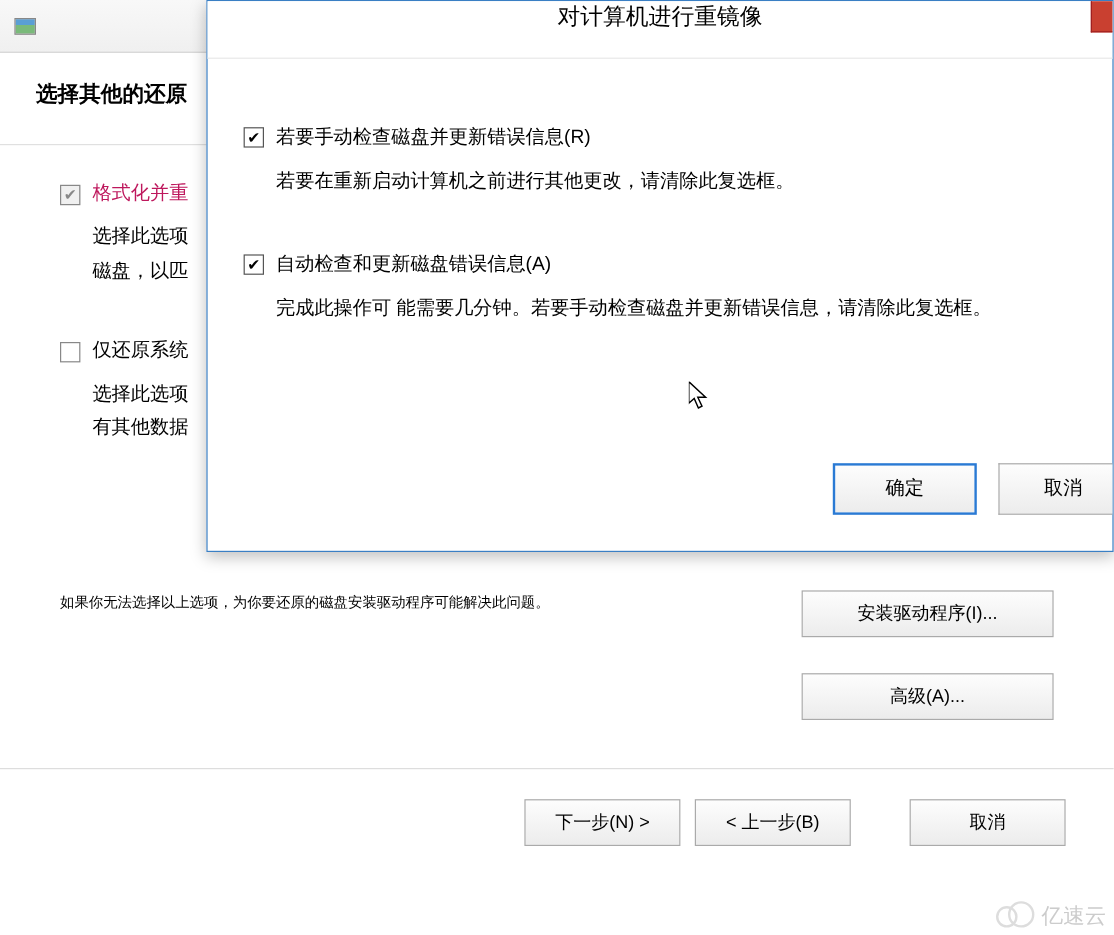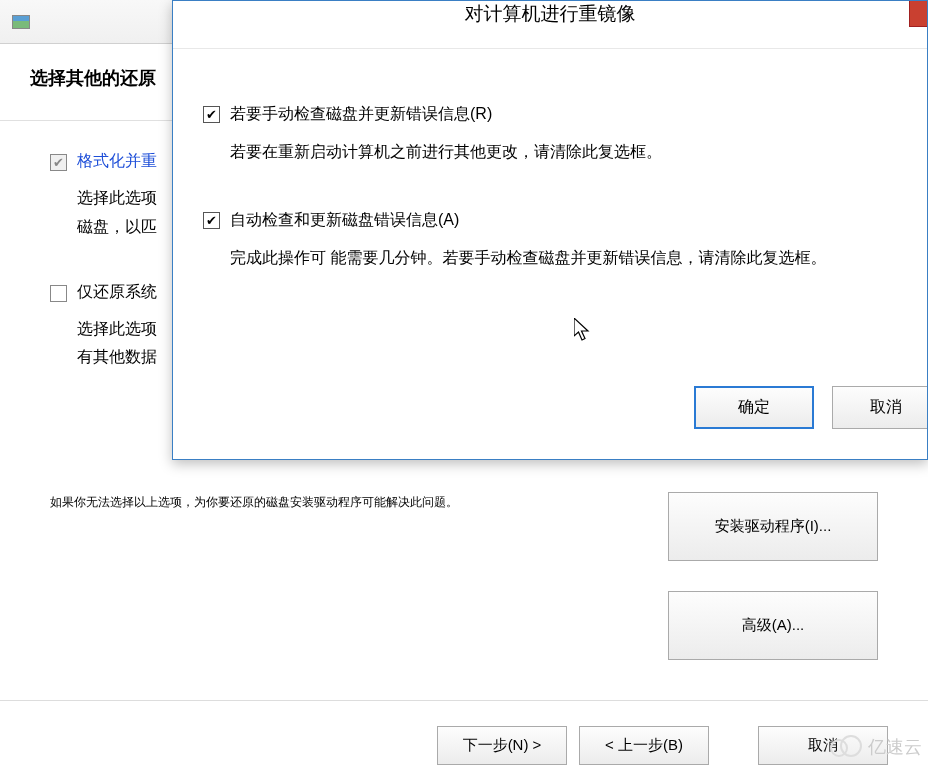--- a/index.html
+++ b/index.html
@@ -79,21 +79,21 @@
     .bg-checkbox.disabled {
       background: #f0f0f0;
       color: #888;
     }
     
     .bg-option-label {
       font-size: 16px;
     }
     
     .bg-option-label.disabled {
-      color: #1d4ed8;
+      color: #be185d;
     }
     
     .bg-desc {
       margin-left: 27px;
       font-size: 16px;
       line-height: 1.8;
       margin-bottom: 40px;
     }
     
     .bg-driver-section {
@@ -113,21 +113,21 @@
     
     .bg-right-buttons {
       display: flex;
       flex-direction: column;
       gap: 30px;
     }
     
     .bg-button {
       background: linear-gradient(to bottom, #fdfdfd, #ececec);
       border: 1px solid #aaa;
-      padding: 24px 30px;
+      padding: 9px 30px;
       font-size: 15px;
       font-family: inherit;
       min-width: 210px;
       text-align: center;
       cursor: pointer;
     }
     
     .bg-divider {
       border-top: 1px solid #ddd;
       margin: 30px 0 0 0;
@@ -264,21 +264,21 @@
     
     .cursor {
       position: absolute;
       top: 318px;
       left: 574px;
       pointer-events: none;
     }
     
     .watermark {
       position: absolute;
-      bottom: 20px;
+      bottom: 4px;
       right: 6px;
       color: #ccc;
       font-size: 18px;
       display: flex;
       align-items: center;
       gap: 6px;
     }
     
     .watermark-icon {
       width: 32px;

